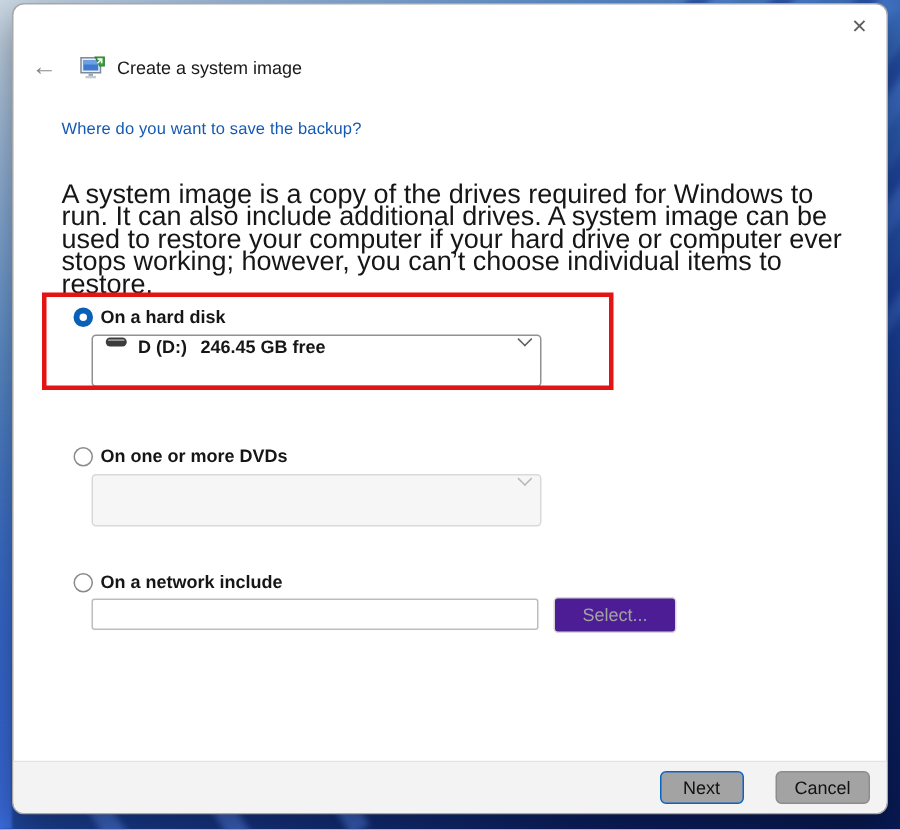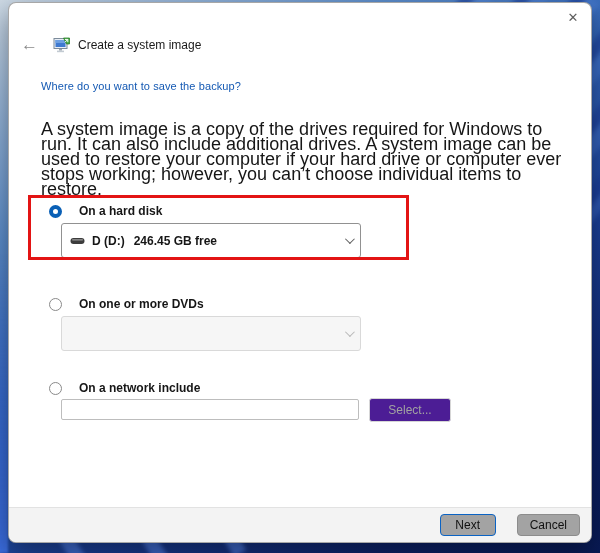--- a/index.html
+++ b/index.html
@@ -62,33 +62,33 @@
     font-size:18px; line-height:15px; color:#161616;
   }
 
   
   .highlight-box {
     position:absolute; left:19px; top:192px; width:381px; height:65px;
     border:3px solid #e31414; pointer-events:none; z-index:5;
   }
 
   
-  .option-row { position:absolute; left:40px; display:flex; align-items:center; cursor:pointer;gap:12px; }
+  .option-row { position:absolute; left:40px; display:flex; align-items:center; cursor:pointer; }
   .option-label { font-size:12px; font-weight:600; color:#161616; margin-left:5px; }
 
   .radio {
     width:13px; height:13px; border-radius:50%; background:#fff;
     border:1px solid #8a8a8a; flex:0 0 13px;
   }
   .radio--selected { border:4px solid #0a60b6; }
 
   .combo {
     position:absolute; left:52px; width:300px; height:35px;
     background:#fff; border:1px solid #919191; border-radius:3px;
-    display:flex; align-items:center; padding:0 8px; cursor:pointer;
+    display:flex; align-items:flex-start; padding:0 8px; cursor:pointer;
   }
   .combo--disabled { background:#f6f6f6; border-color:#d9d9d9; }
   .combo-text { font-size:12px; font-weight:600; color:#161616; margin-left:7px; }
   .combo-free { margin-left:9px; }
   .chevron {
     margin-left:auto; width:7px; height:7px;
     border-right:1.6px solid #5f5f5f; border-bottom:1.6px solid #5f5f5f;
     transform:rotate(45deg) translateY(-2px);
   }
   .combo--disabled .chevron { border-color:#b9b9b9; }

